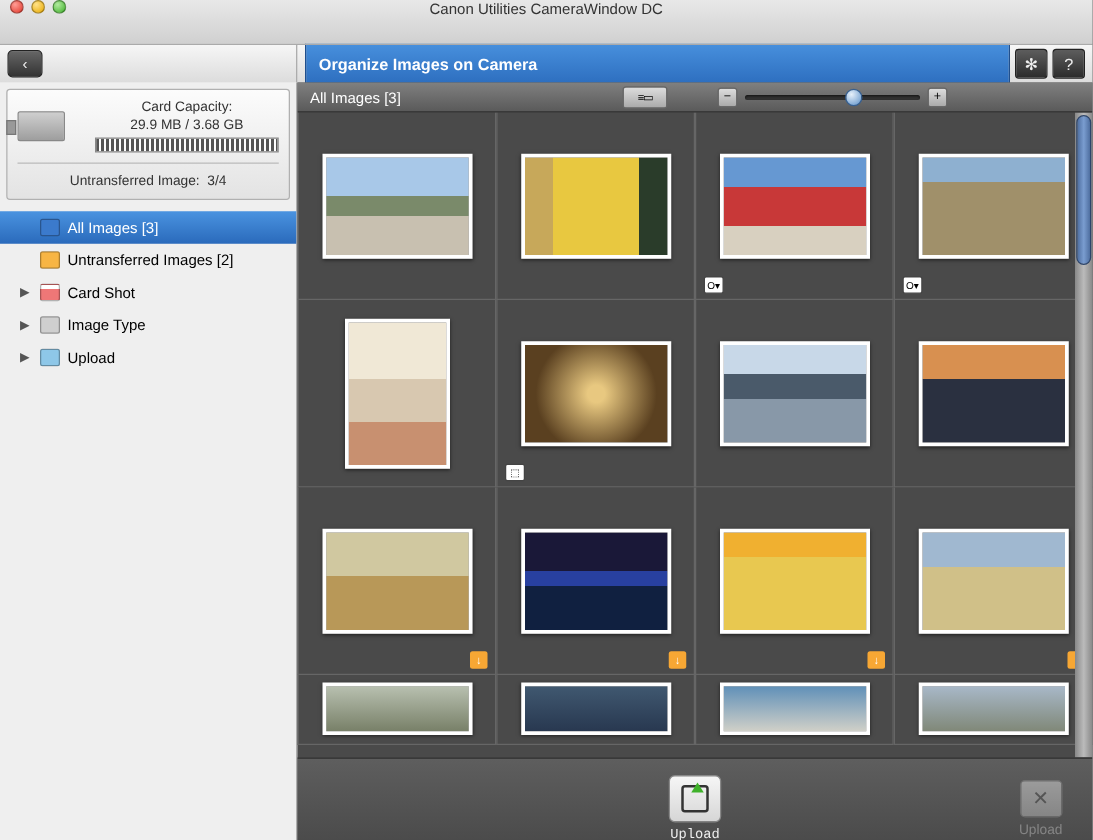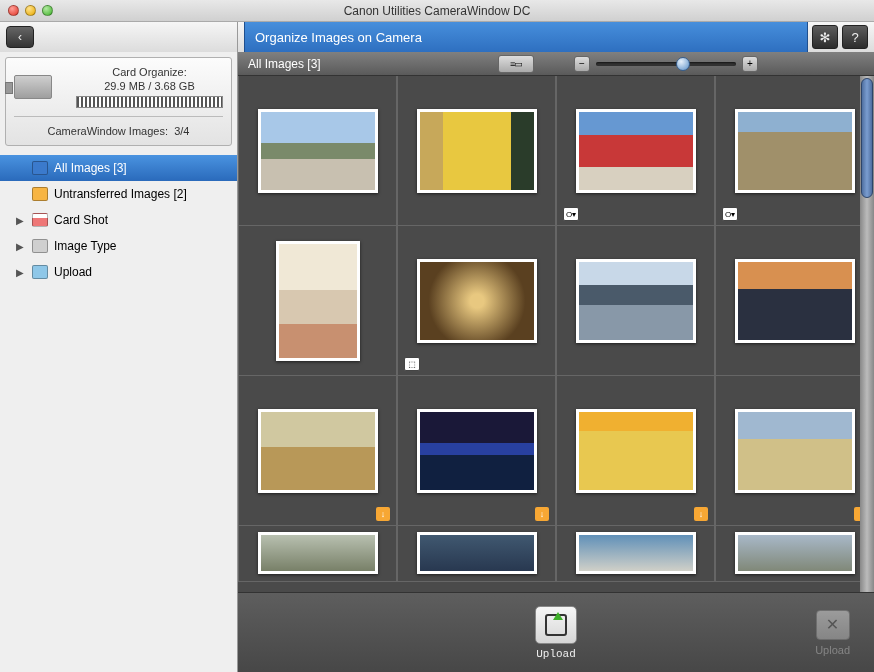--- a/index.html
+++ b/index.html
@@ -1,32 +1,32 @@
 <!DOCTYPE html>
 <html><head>
 <meta charset="utf-8">
 <style>
 * { margin: 0; padding: 0; box-sizing: border-box; font-family: "Lucida Grande", Arial, sans-serif; }
 body { width: 874px; height: 672px; background: #e8e8e8; overflow: hidden; }
 
-.titlebar { height: 22px; background: linear-gradient(#e8e8e8, #d0d0d0); border-bottom: 1px solid #aaa; display: flex; align-items: center; position: relative; }
+.titlebar { height: 36px; background: linear-gradient(#e8e8e8, #d0d0d0); border-bottom: 1px solid #aaa; display: flex; position: relative; }
 .traffic { display: flex; gap: 6px; padding-left: 8px; }
 .tl { width: 11px; height: 11px; border-radius: 50%; border: 0.5px solid rgba(0,0,0,0.3); }
 .tl.red { background: radial-gradient(circle at 35% 30%, #ff9d95, #e1372a); }
 .tl.yellow { background: radial-gradient(circle at 35% 30%, #ffe28a, #e8a900); }
 .tl.green { background: radial-gradient(circle at 35% 30%, #b2eaa0, #3fb12a); }
 .title { position: absolute; left: 0; right: 0; text-align: center; font-size: 12px; color: #333; }
 
 .toolbar { height: 30px; display: flex; }
 .menu-bar { width: 238px; display: flex; align-items: center; padding: 3px 6px; background: linear-gradient(#f6f6f6, #dcdcdc); border-right: 1px solid #999; }
 .back-btn { width: 28px; height: 22px; background: linear-gradient(#666,#333); border-radius: 4px; display: flex; align-items: center; justify-content: center; color: #eee; font-size: 12px; border: 1px solid #222; }
 .menu-label { flex: 1; text-align: center; font-size: 12px; color: #222; }
 
 .org-bar { flex: 1; display: flex; align-items: center; padding: 3px 6px; gap: 4px; background: linear-gradient(#f6f6f6, #dcdcdc); }
-.org-title { flex: 1; height: 41px; background: linear-gradient(#4a93e0, #2a6abb); border: 1px solid #1f4f8e; border-radius: 3px; color: #fff; font-size: 13px; display: flex; align-items: center; padding: 0 10px; }
+.org-title { flex: 1; height: 41px; background: linear-gradient(#4a93e0, #2a6abb); border: 1px solid #1f4f8e; border-radius: 3px; color: #fff; font-size: 13px; display: flex; align-items: center; padding: 0 10px; font-weight: bold; }
 .sq-btn { width: 26px; height: 24px; background: linear-gradient(#5d5d5d,#2c2c2c); border: 1px solid #222; border-radius: 3px; display: flex; align-items: center; justify-content: center; color: #eee; font-size: 13px; }
 
 .content { display: flex; height: 620px; }
 
 .sidebar { width: 238px; background: #efefef; display: flex; flex-direction: column; border-right: 1px solid #999; }
 .card-box { margin: 5px; border: 1px solid #b0b0b0; border-radius: 3px; background: linear-gradient(#fcfcfc,#e3e3e3); padding: 8px; font-size: 11px; color: #333; }
 .card-top { display: flex; gap: 10px; align-items: center; }
 .cam-icon { width: 52px; height: 36px; display: flex; align-items: center; }
 .cam-body { width: 38px; height: 24px; background: linear-gradient(#cfcfcf,#9e9e9e); border: 1px solid #888; border-radius: 2px; position: relative; }
 .cam-lens { position: absolute; left: -10px; top: 6px; width: 8px; height: 12px; background: #999; border: 1px solid #777; }
@@ -111,28 +111,28 @@
 <div class="content">
   <div class="sidebar">
     <div class="card-box">
       <div class="card-top">
         <div class="cam-icon">
             <div class="cam-body">
               <div class="cam-lens"></div>
             </div>
           </div>
         <div class="card-info">
-          <div class="card-cap-label">Card Organize:</div>
+          <div class="card-cap-label">Card Capacity:</div>
           <div class="card-cap-val">29.9 MB / 3.68 GB</div>
           <div class="progress"></div>
         </div>
       </div>
       <div class="card-sep"></div>
       <div class="untrans">
-        <span>CameraWindow Images:</span>&nbsp;
+        <span>Untransferred Image:</span>&nbsp;
         <span>3/4</span>
       </div>
     </div>
     <div class="tree">
       <div class="tree-item selected">
         <span class="tree-disclose"></span>
         <span class="ti-icon ti-all"></span>
         <span>All Images [3]</span>
       </div>
       <div class="tree-item">

